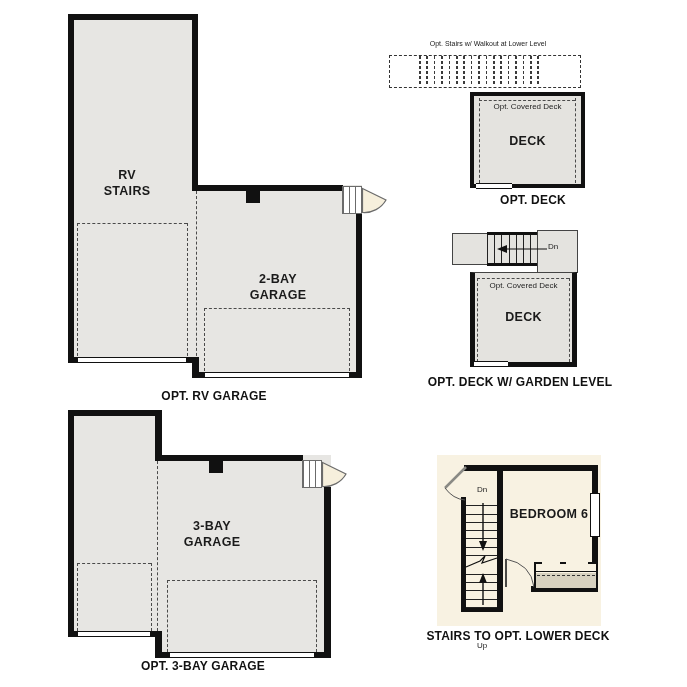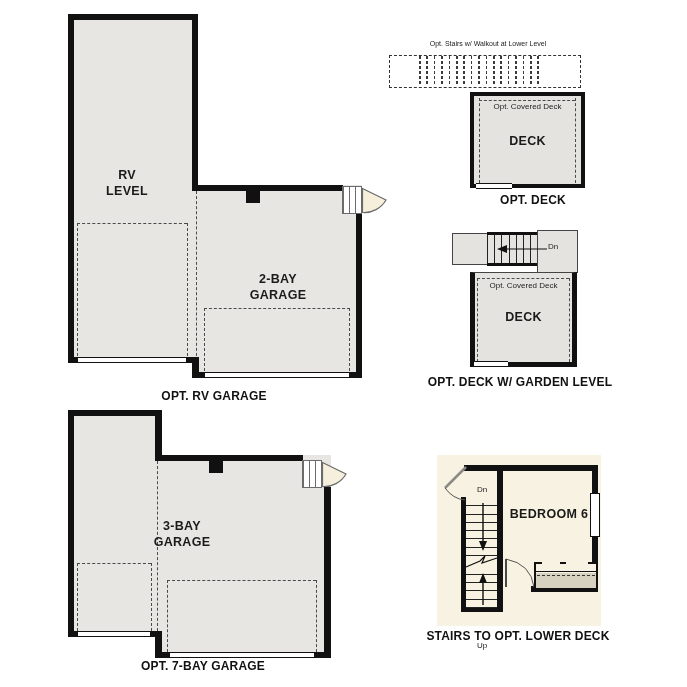--- a/index.html
+++ b/index.html
@@ -61,21 +61,21 @@
     <div class="wall" style="left:199px;top:372px;width:6px;height:6px"></div>
     <div class="wall" style="left:349px;top:372px;width:13px;height:6px"></div>
     <div class="gdoor" style="left:205px;top:372px;width:144px"></div>
     <div class="wall" style="left:356px;top:213px;width:6px;height:165px"></div>
 
     <div class="steps" style="left:342px;top:186px;width:20px;height:28px"></div>
     <svg class="abs" style="left:362px;top:186px" width="27" height="29" viewBox="0 0 27 29">
       <path d="M0.5 2.5 L24 14 A25 25 0 0 1 0.5 26.5 Z" style="fill:var(--door_beige)" stroke="#6b6b6b" stroke-width="1.2"></path>
     </svg>
 
-    <div class="room-label" style="left:97px;top:168px;width:60px">RV LEVEL</div>
+    <div class="room-label" style="left:97px;top:168px;width:60px">RV STAIRS</div>
     <div class="room-label" style="left:238px;top:272px;width:80px">2-BAY GARAGE</div>
     <div class="caption" style="left:134px;top:389px;width:160px">OPT. RV GARAGE</div>
   </div>
 
   <div>
     <div class="sm xs" style="left:378px;top:40px;width:220px">Opt. Stairs w/ Walkout at Lower Level</div>
     <div class="dashtreads" style="left:389px;top:55px;width:192px;height:33px">
       <div class="inner" style="left:29px;top:0;width:126px;height:30px"></div>
     </div>
     <div class="deckbox" style="left:470px;top:92px;width:115px;height:96px"></div>
@@ -131,22 +131,22 @@
     </svg>
     <div class="wall" style="left:324px;top:487px;width:7px;height:171px"></div>
     <div class="wall" style="left:68px;top:631px;width:10px;height:6px"></div>
     <div class="wall" style="left:150px;top:631px;width:12px;height:6px"></div>
     <div class="gdoor" style="left:78px;top:631px;width:72px"></div>
     <div class="wall" style="left:155px;top:631px;width:7px;height:27px"></div>
     <div class="wall" style="left:162px;top:652px;width:8px;height:6px"></div>
     <div class="wall" style="left:314px;top:652px;width:17px;height:6px"></div>
     <div class="gdoor" style="left:170px;top:652px;width:144px"></div>
 
-    <div class="room-label" style="left:142px;top:519px;width:80px">3-BAY GARAGE</div>
-    <div class="caption" style="left:123px;top:659px;width:160px">OPT. 7-BAY GARAGE</div>
+    <div class="room-label" style="left:172px;top:519px;width:80px">3-BAY GARAGE</div>
+    <div class="caption" style="left:123px;top:659px;width:160px">OPT. 3-BAY GARAGE</div>
   </div>
 
   <div>
     <div class="beige" style="left:437px;top:455px;width:164px;height:171px"></div>
 
     <div class="wall" style="left:464px;top:465px;width:134px;height:6px"></div>
     <div class="wall" style="left:592px;top:465px;width:6px;height:127px"></div>
     <div class="window" style="left:590px;top:493px;width:10px;height:44px"></div>
     <div class="wall" style="left:531px;top:586px;width:67px;height:6px"></div>
     <div class="wall" style="left:497px;top:471px;width:6px;height:141px"></div>

